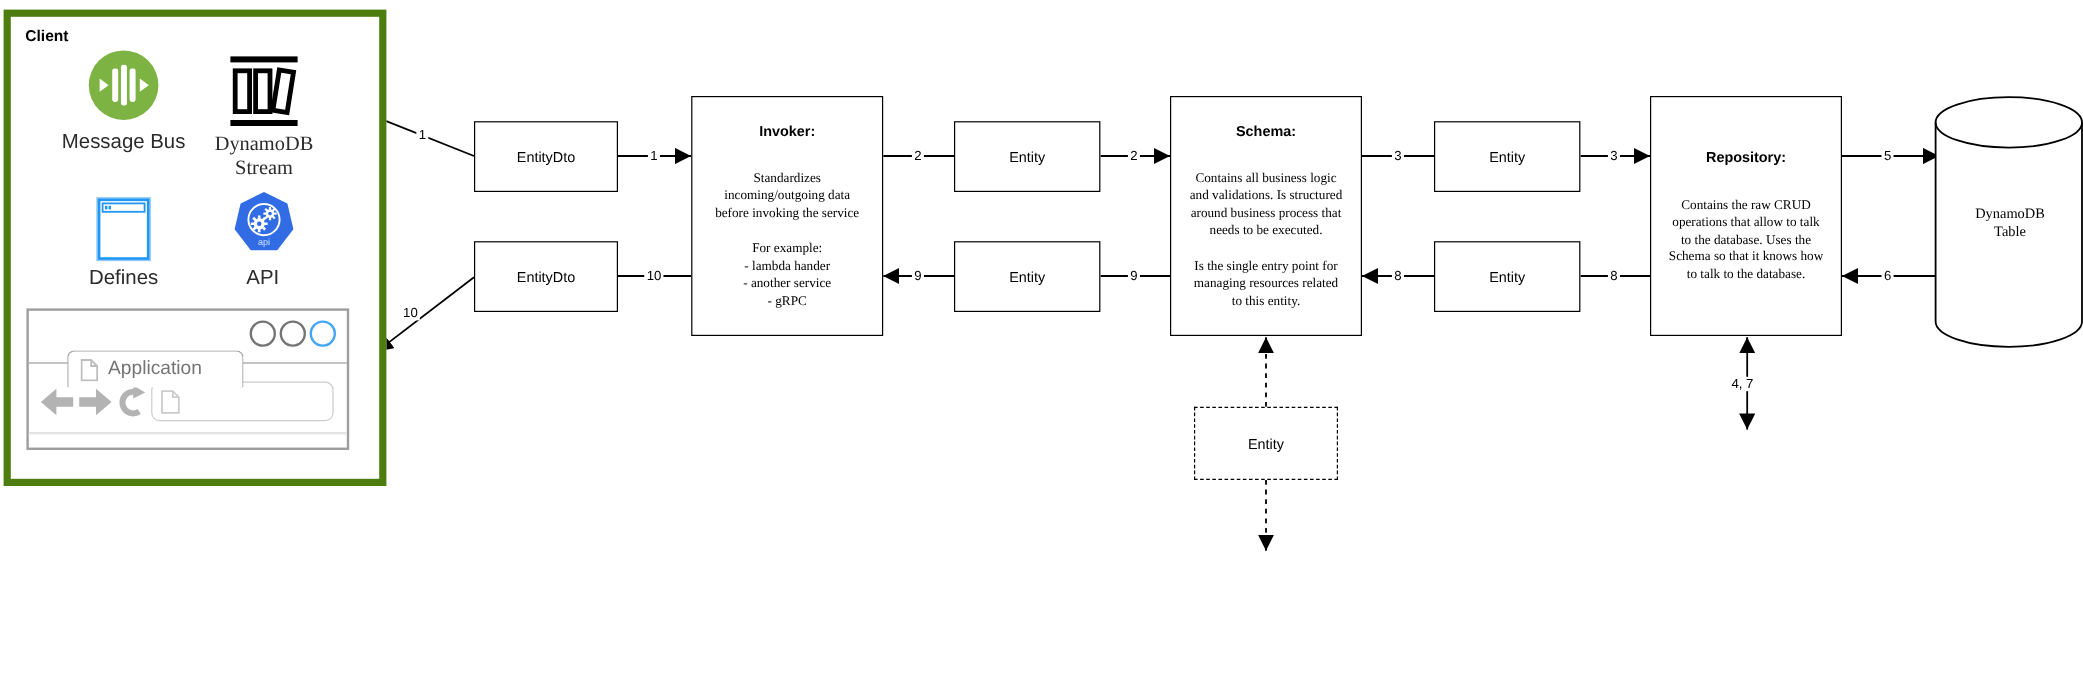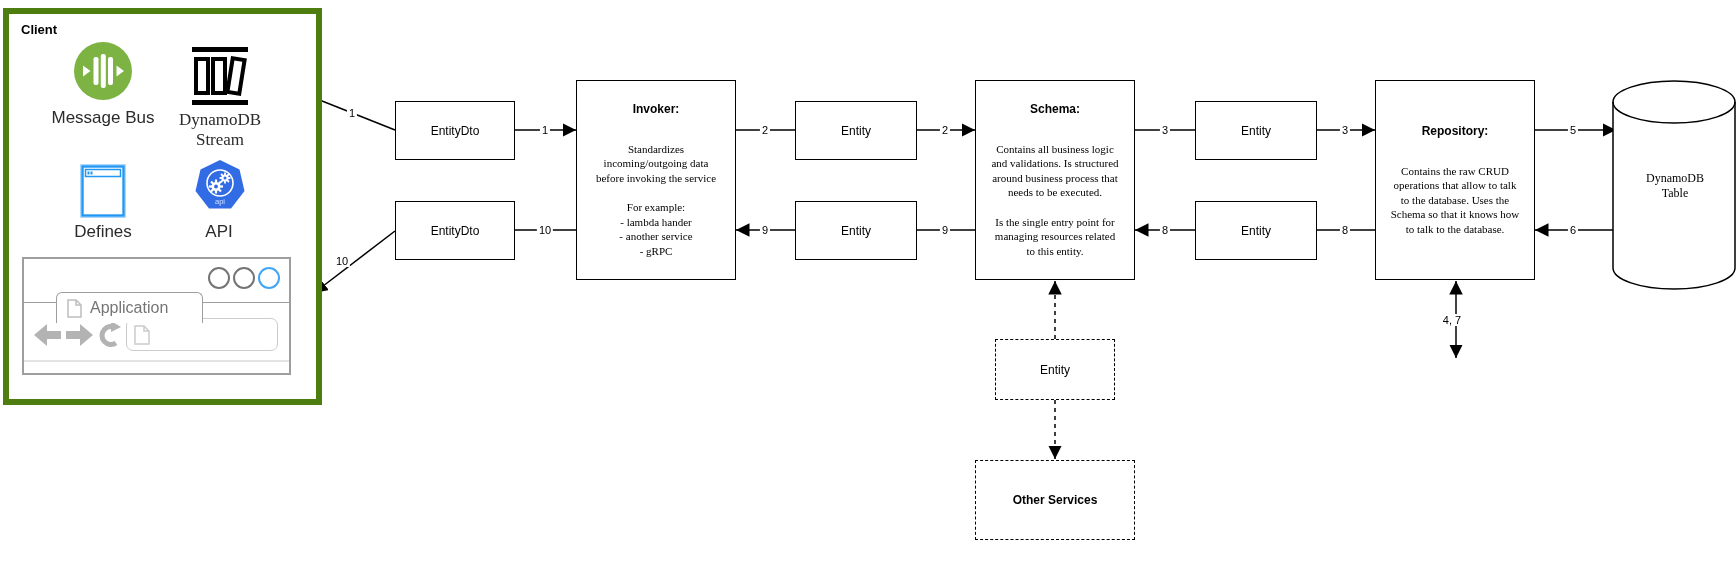--- a/index.html
+++ b/index.html
@@ -221,23 +221,20 @@
   <svg class="overlay" style="left:1611px;top:78px;position:absolute" width="128" height="216">
     <path d="M2,24 a61,21 0 0 1 122,0 v166 a61,21 0 0 1 -122,0 z" fill="#fff" stroke="#000" stroke-width="1.5"></path>
     <path d="M2,24 a61,21 0 0 0 122,0" fill="none" stroke="#000" stroke-width="1.5"></path>
   </svg>
   <div class="cyl-text pre">DynamoDB
 Table</div>
 
   <div class="node dashed" style="left:995px;top:339px;width:120px;height:61px">
     <span>Entity</span>
   </div>
-  <div class="node dashed" style="left:975px;top:460px;width:160px;height:80px;font-weight:bold">
-    <span>Other Services</span>
-  </div>
 
 
   <span class="elabel" style="left:352px;top:113px">1</span>
   <span class="elabel" style="left:545px;top:130px">1</span>
   <span class="elabel" style="left:765px;top:130px">2</span>
   <span class="elabel" style="left:945px;top:130px">2</span>
   <span class="elabel" style="left:1165px;top:130px">3</span>
   <span class="elabel" style="left:1345px;top:130px">3</span>
   <span class="elabel" style="left:1573px;top:130px">5</span>
   <span class="elabel" style="left:1573px;top:230px">6</span>

